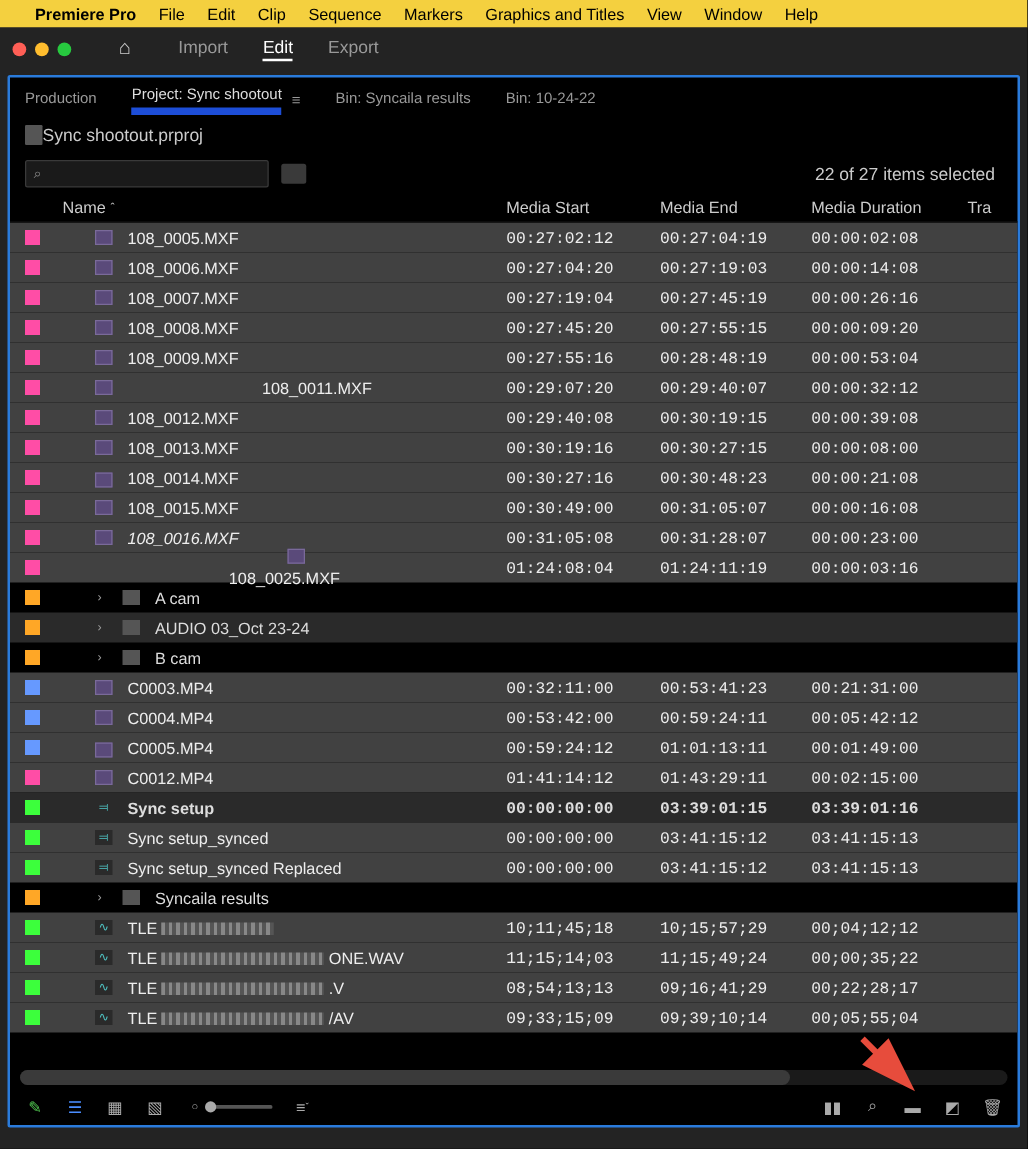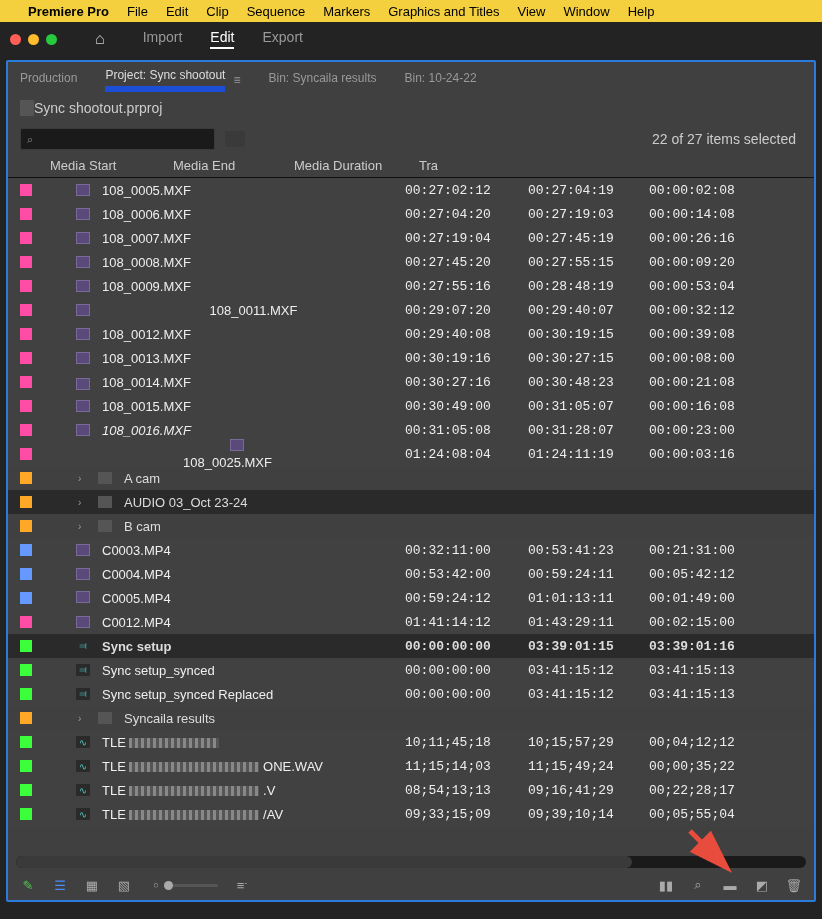--- a/index.html
+++ b/index.html
@@ -64,21 +64,21 @@
       font-size: 14px;
     }
     .top-tab.active {
       color: #fff;
       border-bottom: 2px solid #fff;
       padding-bottom: 2px;
     }
     .panel {
       margin: 4px 6px 6px 6px;
       border: 2px solid #2a7bdb;
-      background: #404040;
+      background: #000000;
       height: 842px;
       border-radius: 2px;
       display: flex;
       flex-direction: column;
     }
     .panel-tabs {
       display: flex;
       align-items: center;
       padding: 6px 12px 0 12px;
       gap: 28px;
@@ -332,20 +332,24 @@
       <div class="search-box">
         <span class="mag">⌕</span>
       </div>
       <span class="bin-open-icon"></span>
     </div>
     <span class="sel-count">22 of 27 items selected</span>
   </div>
 
   <div class="list-header">
     <div class="col-color"></div>
+    <div class="col-name">
+        <span>Name</span> 
+        <span class="sort-caret">ˆ</span>
+      </div>
     <div class="col-start">Media Start</div>
     <div class="col-end">Media End</div>
     <div class="col-dur">Media Duration</div>
     <div class="col-tra">Tra</div>
   </div>
 
   <div class="list-body" id="list-body">
       <div class="row sel">
         <div class="col-color">
           <div class="color-dot" style="background: rgb(255, 77, 166);"></div>
@@ -567,21 +571,21 @@
         </div>
         <div class="col-start tc">00:53:42:00</div>
         <div class="col-end tc">00:59:24:11</div>
         <div class="col-dur tc">00:05:42:12</div>
         <div class="col-tra"></div>
       </div>
       <div class="row sel">
         <div class="col-color">
           <div class="color-dot" style="background: rgb(102, 153, 255);"></div>
         </div>
-        <div class="col-name" style="display: flex; align-items: flex-start;">
+        <div class="col-name" style="display: flex; align-items: flex-end;">
           <span class="item-icon icon-video"></span>
           <span class="filename">C0005.MP4</span>
         </div>
         <div class="col-start tc">00:59:24:12</div>
         <div class="col-end tc">01:01:13:11</div>
         <div class="col-dur tc">00:01:49:00</div>
         <div class="col-tra"></div>
       </div>
       <div class="row sel">
         <div class="col-color">

